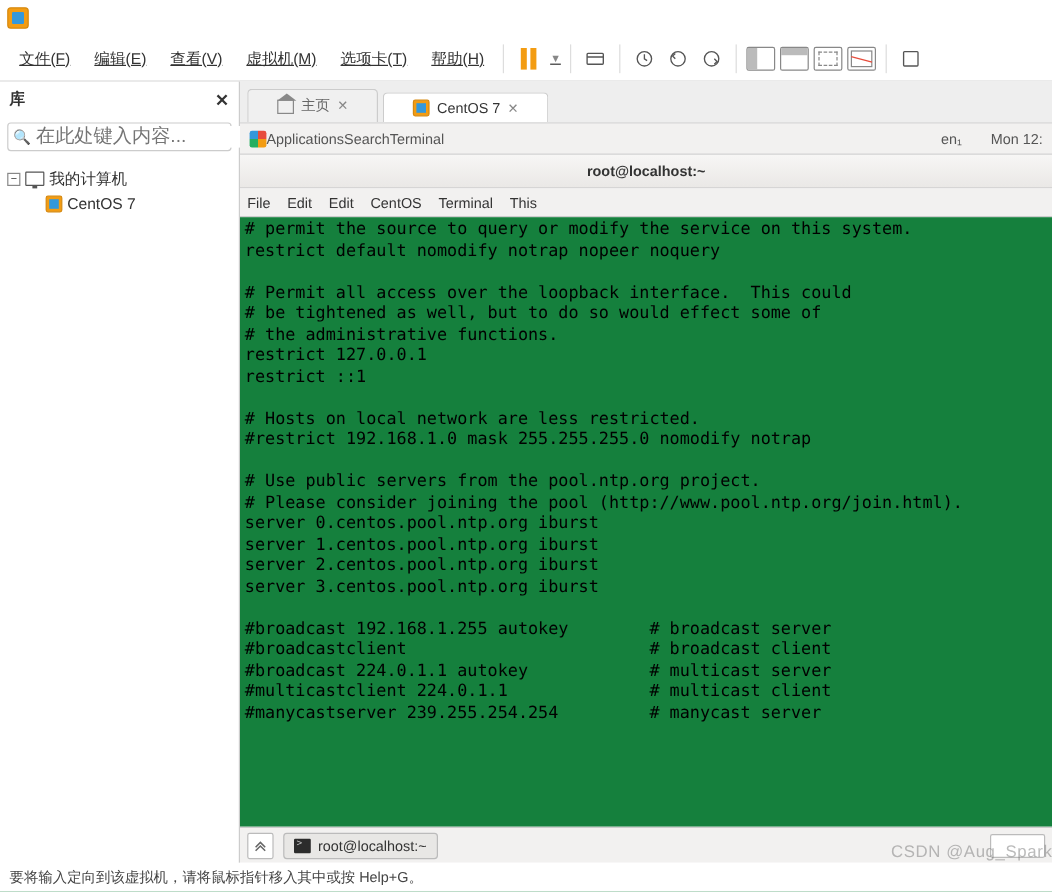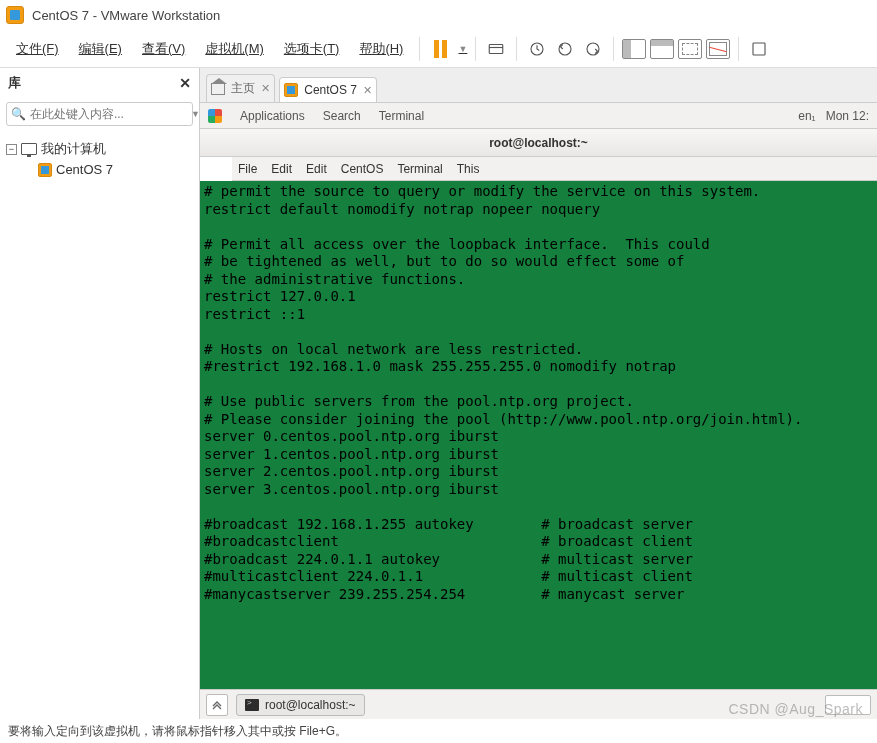--- a/index.html
+++ b/index.html
@@ -23,85 +23,84 @@
 .pause-ico span { width: 5px; height: 18px; background: #f39c12; }
 
 
 .body-split { display: flex; height: calc(100% - 30px - 38px - 24px); }
 
 
 .sidebar { width: 200px; border-right: 1px solid #ccc; display: flex; flex-direction: column; }
 .sb-header { display: flex; align-items: center; justify-content: space-between; padding: 6px 8px; font-size: 13px; font-weight: bold; }
 .sb-close { cursor: pointer; font-size: 14px; }
 .sb-search { margin: 4px 6px; border: 1px solid #ccc; border-radius: 3px; height: 24px; display: flex; align-items: center; padding: 0 4px; gap: 4px; }
-.sb-search input { border: none; outline: none; flex: 1; font-size: 12px; color: #14532d; }
+.sb-search input { border: none; outline: none; flex: 1; font-size: 16px; color: #14532d; }
 .sb-tree { padding: 8px 6px; font-size: 13px; }
 .tree-row { display: flex; align-items: center; gap: 4px; padding: 2px 0; cursor: pointer; }
 .tree-indent { margin-left: 32px; }
 .tree-toggle { width: 11px; height: 11px; border: 1px solid #888; display: flex; align-items: center; justify-content: center; font-size: 9px; line-height: 1; }
 .monitor-ico { width: 16px; height: 12px; border: 1px solid #555; border-radius: 1px; position: relative; }
 .monitor-ico::after { content: ""; position: absolute; bottom: -3px; left: 5px; width: 4px; height: 2px; background: #555; }
 .vm-ico { width: 14px; height: 14px; background: #f39c12; border-radius: 2px; border: 1px solid #d68910; position: relative; }
 .vm-ico::after { content: ""; position: absolute; inset: 2px; background: #3498db; }
 
 
 .main { flex: 1; display: flex; flex-direction: column; background: #f4f4f4; }
 
 
 .vm-tabs { height: 34px; display: flex; align-items: end; padding: 4px 6px 0; gap: 4px; background: #eee; }
-.vm-tab { background: #fff; border: 1px solid #ccc; border-bottom: none; border-radius: 4px 4px 0 0; padding: 5px 4px; display: flex; align-items: center; gap: 6px; font-size: 12px; cursor: pointer; }
+.vm-tab { background: #fff; border: 1px solid #ccc; border-bottom: none; border-radius: 4px 4px 0 0; padding: 5px 24px; display: flex; align-items: center; gap: 6px; font-size: 12px; cursor: pointer; }
 .vm-tab.inactive { background: #f0f0f0; color: #666; }
 .vm-tab .x { color: #888; font-size: 11px; }
 .home-ico { width: 14px; height: 12px; border: 1px solid #888; position: relative; }
 .home-ico::before { content:""; position:absolute; top:-6px; left:-1px; width:0; height:0; border-left:8px solid transparent; border-right:8px solid transparent; border-bottom:6px solid #888; }
 
 
 .guest { flex: 1; background: #fff; border-top: 1px solid #ccc; display: flex; flex-direction: column; overflow: hidden; }
 .gnome-top { height: 26px; background: #f2f1f0; border-bottom: 1px solid #ccc; display: flex; align-items: center; padding: 0 8px; font-size: 12px; color: #555; }
-.gnome-top .left { display: flex; gap: 18px; align-items: flex-end; }
-.gnome-top .right { margin-left: auto; display: flex; gap: 10px; }
+.gnome-top .left { display: flex; align-items: flex-end; }
+.gnome-top .right { margin-left: auto; display: flex; gap: 24px; }
 .gnome-apps-ico { width: 14px; height: 14px; background: conic-gradient(#e74c3c 0 25%, #f39c12 0 50%, #27ae60 0 75%, #3498db 0); border-radius: 2px; }
 
 .term-title { height: 28px; background: linear-gradient(#f7f6f5,#eae8e6); border-bottom: 1px solid #ccc; display: flex; align-items: center; justify-content: center; font-size: 12px; font-weight: bold; color: #333; }
-.term-menu { height: 24px; background: #f2f1f0; border-bottom: 1px solid #ccc; display: flex; align-items: center; padding: 0 6px; gap: 14px; font-size: 12px; color: #333; margin-left: 32px; }
+.term-menu { height: 24px; background: #f2f1f0; border-bottom: 1px solid #ccc; display: flex; align-items: center; padding: 0 6px; gap: 14px; font-size: 12px; color: #333; }
 .term-menu span { cursor: pointer; }
 
 .term-body { flex: 1; background: #15803d; padding: 2px 4px; overflow: auto; }
 .term-body pre { font-family: "DejaVu Sans Mono","Courier New",monospace; font-size: 14px; line-height: 1.25; white-space: pre; color: #000; }
 
 
 .gnome-task { height: 30px; border-top: 1px solid #ccc; background: #f2f1f0; display: flex; align-items: center; padding: 0 6px; gap: 8px; }
 .task-btn { border: 1px solid #bbb; background: #e8e7e5; border-radius: 3px; height: 22px; display: flex; align-items: center; padding: 0 8px; gap: 6px; font-size: 12px; cursor: pointer; }
 .task-sq { width: 22px; height: 22px; border: 1px solid #bbb; background: #fff; border-radius: 2px; display:flex; align-items:center; justify-content:center; }
 .term-small-ico { width: 14px; height: 12px; background: #2c2c2c; border-radius: 1px; position: relative; }
 .term-small-ico::after { content:">"; color:#ccc; font-size:8px; position:absolute; left:2px; top:-1px; }
 .task-right { margin-left: auto; width: 46px; height: 20px; background: #fff; border: 1px solid #bbb; border-radius: 2px; }
 
 
 .statusbar { position: absolute; bottom: 0; left: 0; right: 0; height: 24px; display: flex; align-items: center; padding: 0 8px; font-size: 12px; color: #444; background: #fff; }
 
 
-.watermark { position: absolute; right: 14px; bottom: 26px; font-size: 14px; color: rgba(120,120,120,0.5); font-family: Arial; letter-spacing: 0.5px; pointer-events: none; text-align: right; }
+.watermark { position: absolute; right: 0; bottom: 26px; font-size: 14px; color: rgba(120,120,120,0.5); font-family: Arial; letter-spacing: 0.5px; pointer-events: none; text-align: right; }
 
 
 .ico-stroke { stroke:#555; stroke-width:1.5; fill:none; }
 .layout-btn { width:24px; height:20px; border:1px solid #888; border-radius:2px; position:relative; }
 .layout-btn.a::after{content:"";position:absolute;left:0;top:0;bottom:0;width:8px;background:#bbb;}
 .layout-btn.b::after{content:"";position:absolute;left:0;top:0;right:0;height:6px;background:#bbb;}
 .layout-btn.c::after{content:"";position:absolute;inset:3px;border:1px dashed #888;}
 .layout-btn.d{position:relative}
 .layout-btn.d::before{content:"";position:absolute;inset:2px;border:1px solid #888;}
 .layout-btn.d::after{content:"";position:absolute;left:2px;right:2px;top:50%;height:1px;background:#e74c3c;transform:rotate(15deg);}
 </style>
 </head>
 <body>
 
 <div class="titlebar">
   <span class="app-icon"></span>
-  <span class="title-text">CentOS 7 - VMware Workstation</span>
 </div>
 
 <div class="menubar">
   <span class="menu-item">文件(F)</span>
   <span class="menu-item">编辑(E)</span>
   <span class="menu-item">查看(V)</span>
   <span class="menu-item">虚拟机(M)</span>
   <span class="menu-item">选项卡(T)</span>
   <span class="menu-item">帮助(H)</span>
   <span class="menu-sep"></span>
@@ -263,16 +262,16 @@
           <span class="term-small-ico"></span>
           <span>root@localhost:~</span>
         </div>
         <span class="task-right"></span>
       </div>
     </div>
   </div>
 </div>
 
 <div class="statusbar">
-  <span>要将输入定向到该虚拟机，请将鼠标指针移入其中或按 File+G。</span>
+  <span>要将输入定向到该虚拟机，请将鼠标指针移入其中或按 Help+G。</span>
 </div>
 
 <div class="watermark">CSDN @Aug_Spark</div>
 
 </body></html>

